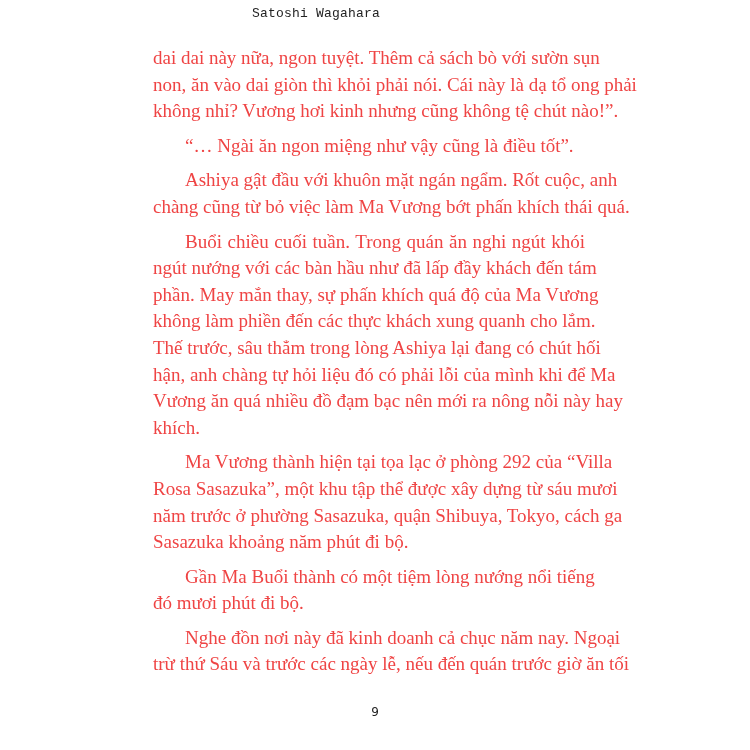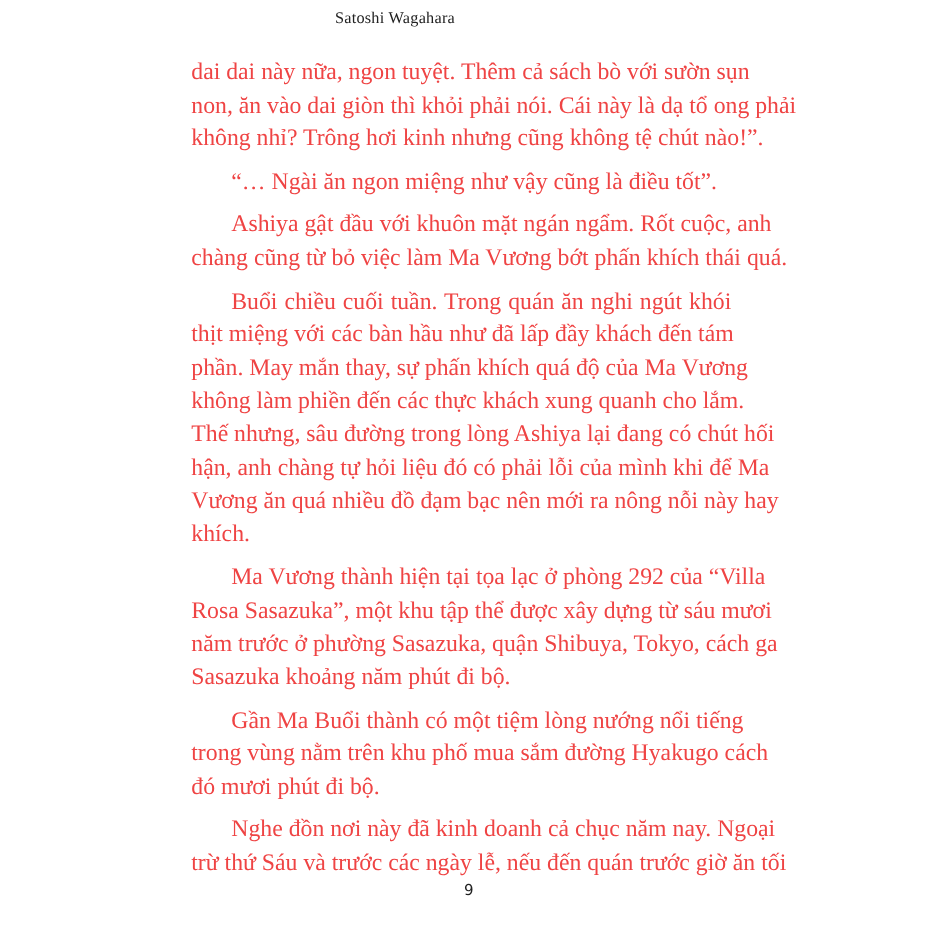--- a/index.html
+++ b/index.html
@@ -13,21 +13,21 @@
       position: relative;
       overflow: hidden;
       color: #1a1a1a;
     }
     .running-header {
       position: absolute;
       top: 6px;
       left: 0;
       width: 632px;
       text-align: center;
-      font-family: Liberation Serif, serif;
+      font-family: Liberation Mono, monospace;
       font-size: 13px;
       color: #222;
       letter-spacing: 0.2px;
     }
     .text-block {
       position: absolute;
       left: 153px;
       top: 45px;
       width: 432px;
       font-family: "Liberation Serif", serif;
@@ -65,53 +65,52 @@
 </head>
 <body>
 
 <div class="running-header">Satoshi Wagahara</div>
 
 <div class="text-block">
 
   <p class="paragraph">
     <span class="line">dai dai này nữa, ngon tuyệt. Thêm cả sách bò với sườn sụn</span>
     <span class="line">non, ăn vào dai giòn thì khỏi phải nói. Cái này là dạ tổ ong phải</span>
-    <span class="line last">không nhỉ? Trông hơi kinh nhưng cũng không tệ chút nào!”.</span>
+    <span class="line last">không nhỉ? Vương hơi kinh nhưng cũng không tệ chút nào!”.</span>
   </p>
 
   <p class="paragraph">
     <span class="line indent last">“… Ngài ăn ngon miệng như vậy cũng là điều tốt”.</span>
   </p>
 
   <p class="paragraph">
     <span class="line indent">Ashiya gật đầu với khuôn mặt ngán ngẩm. Rốt cuộc, anh</span>
     <span class="line last">chàng cũng từ bỏ việc làm Ma Vương bớt phấn khích thái quá.</span>
   </p>
 
   <p class="paragraph">
     <span class="line indent">Buổi chiều cuối tuần. Trong quán ăn nghi ngút khói</span>
-    <span class="line">thịt miệng với các bàn hầu như đã lấp đầy khách đến tám</span>
+    <span class="line">ngút nướng với các bàn hầu như đã lấp đầy khách đến tám</span>
     <span class="line">phần. May mắn thay, sự phấn khích quá độ của Ma Vương</span>
     <span class="line">không làm phiền đến các thực khách xung quanh cho lắm.</span>
-    <span class="line">Thế nhưng, sâu đường trong lòng Ashiya lại đang có chút hối</span>
+    <span class="line">Thế trước, sâu thẳm trong lòng Ashiya lại đang có chút hối</span>
     <span class="line">hận, anh chàng tự hỏi liệu đó có phải lỗi của mình khi để Ma</span>
     <span class="line">Vương ăn quá nhiều đồ đạm bạc nên mới ra nông nỗi này hay</span>
     <span class="line last">khích.</span>
   </p>
 
   <p class="paragraph">
     <span class="line indent">Ma Vương thành hiện tại tọa lạc ở phòng 292 của “Villa</span>
     <span class="line">Rosa Sasazuka”, một khu tập thể được xây dựng từ sáu mươi</span>
     <span class="line">năm trước ở phường Sasazuka, quận Shibuya, Tokyo, cách ga</span>
     <span class="line last">Sasazuka khoảng năm phút đi bộ.</span>
   </p>
 
   <p class="paragraph">
     <span class="line indent">Gần Ma Buổi thành có một tiệm lòng nướng nổi tiếng</span>
-    <span class="line">trong vùng nằm trên khu phố mua sắm đường Hyakugo cách</span>
     <span class="line last">đó mươi phút đi bộ.</span>
   </p>
 
   <p class="paragraph">
     <span class="line indent">Nghe đồn nơi này đã kinh doanh cả chục năm nay. Ngoại</span>
     <span class="line">trừ thứ Sáu và trước các ngày lễ, nếu đến quán trước giờ ăn tối</span>
   </p>
 
 </div>
 

